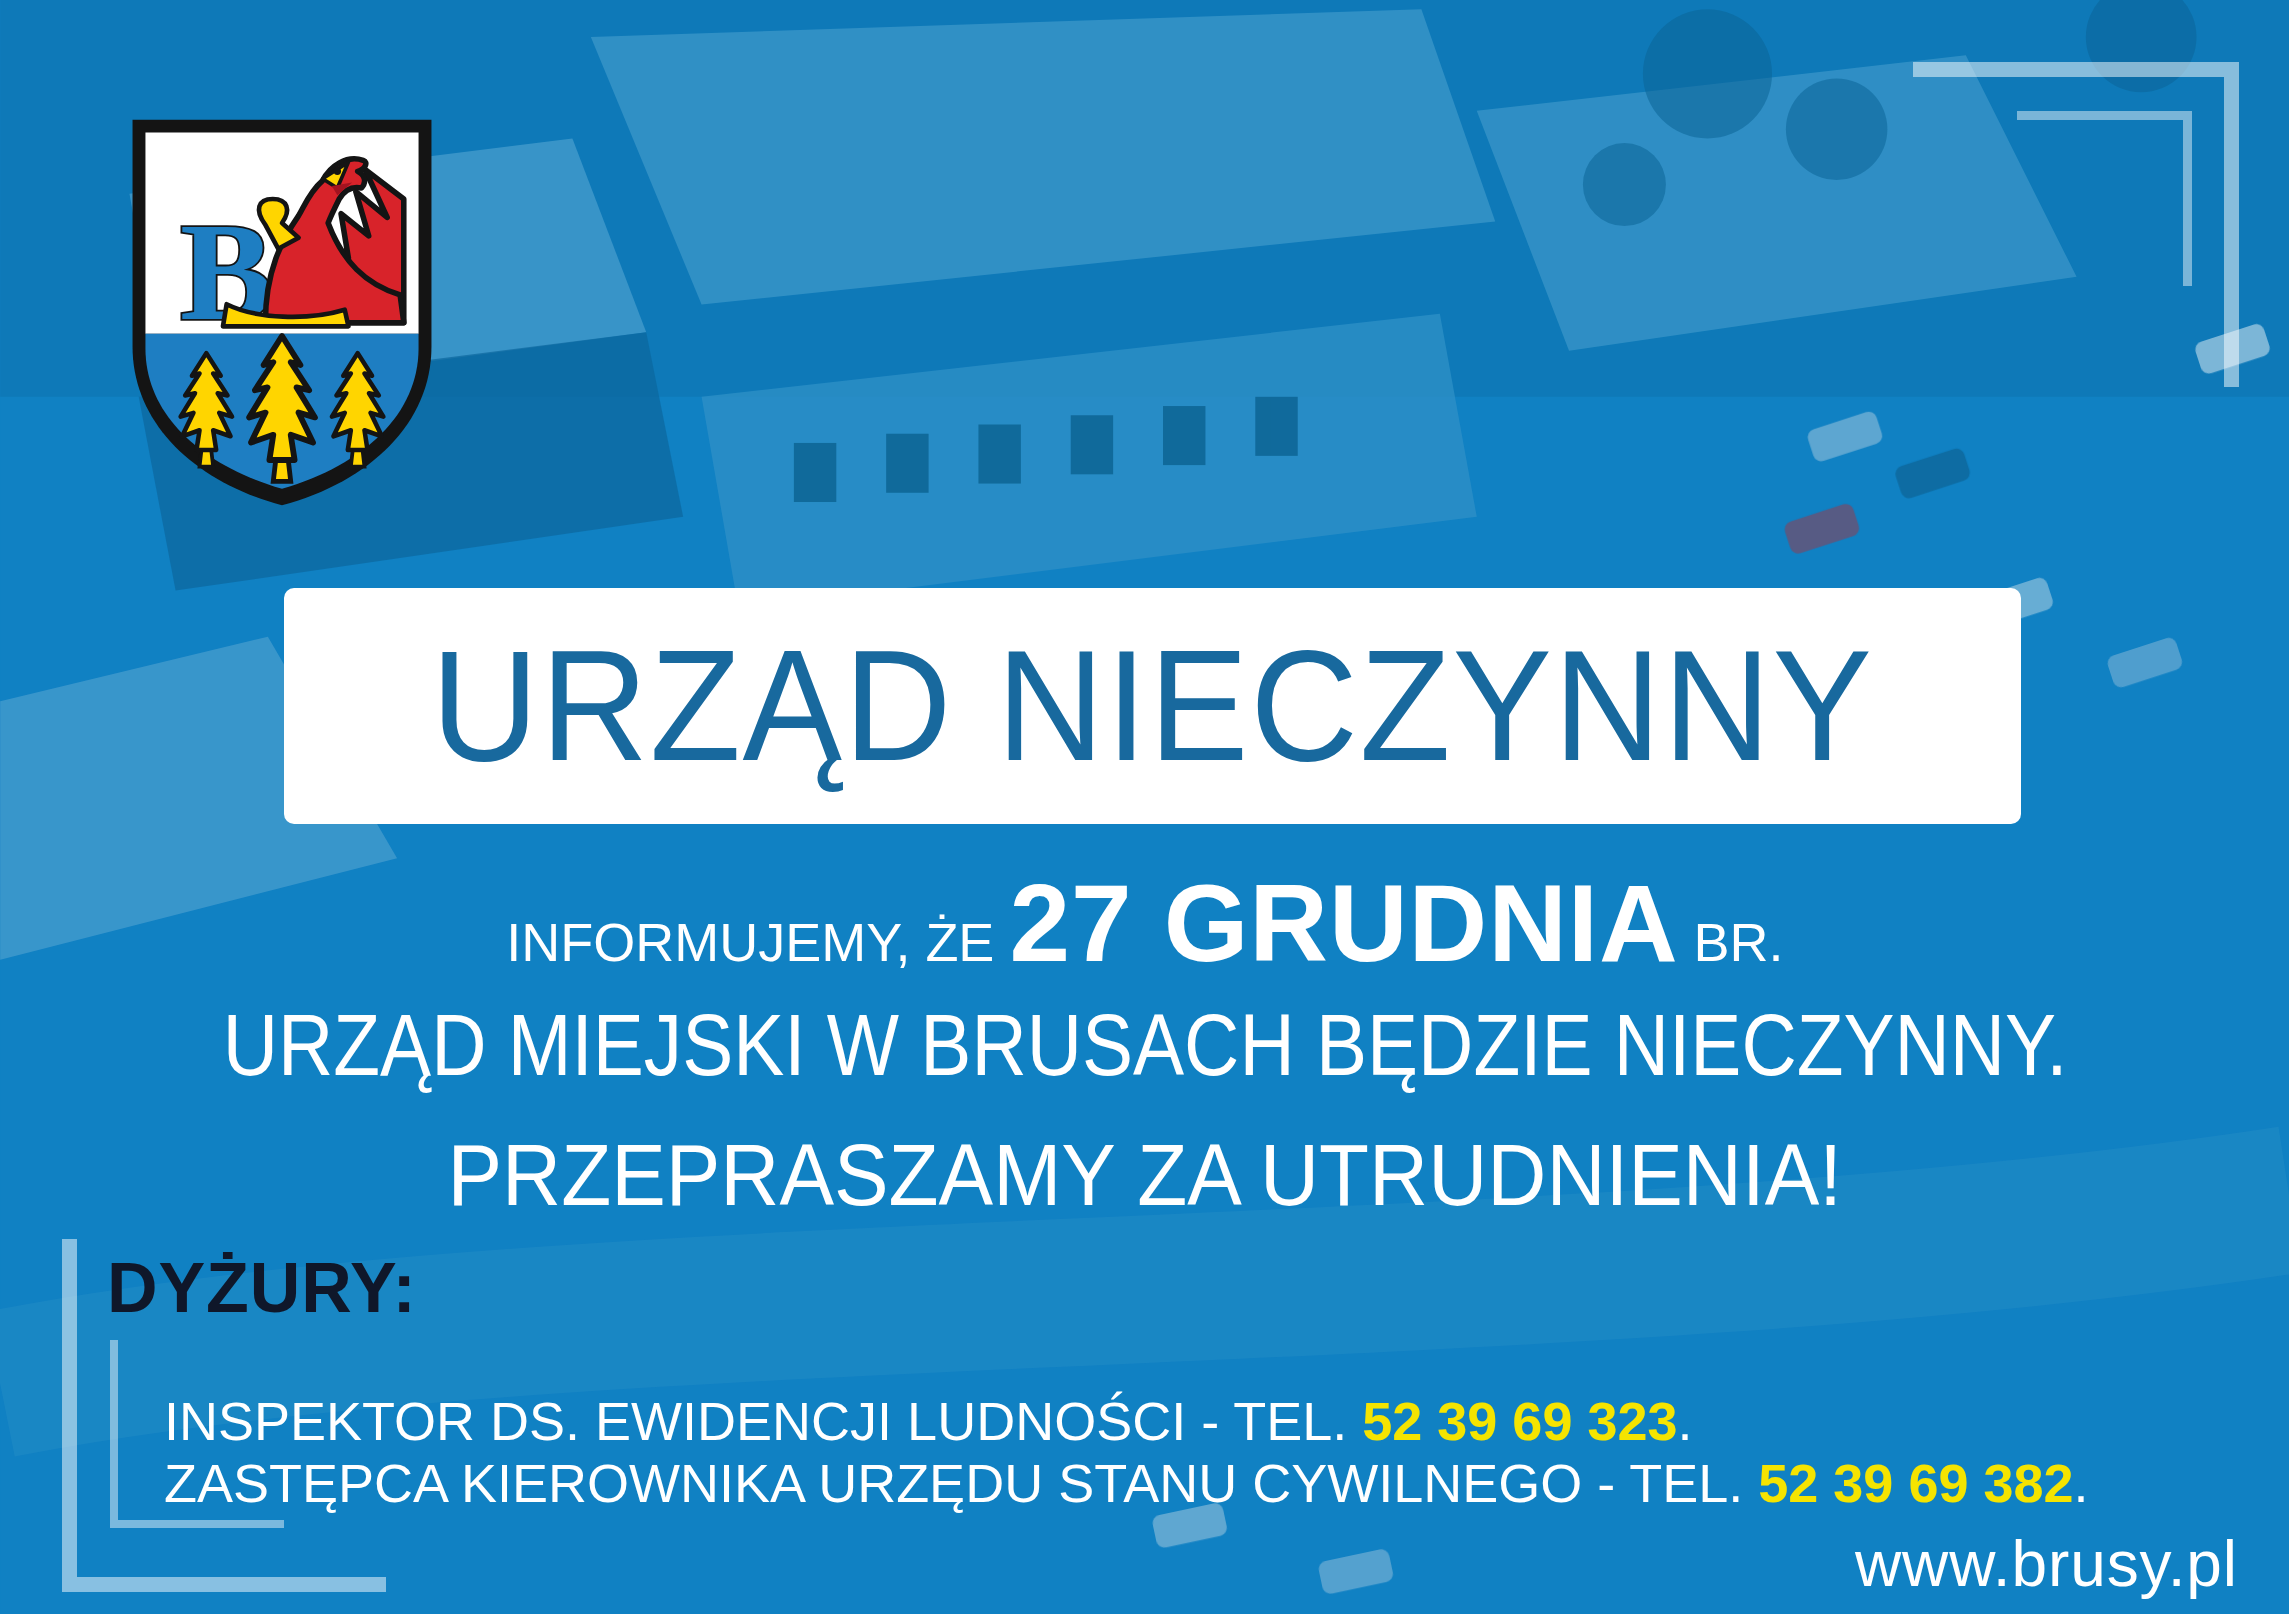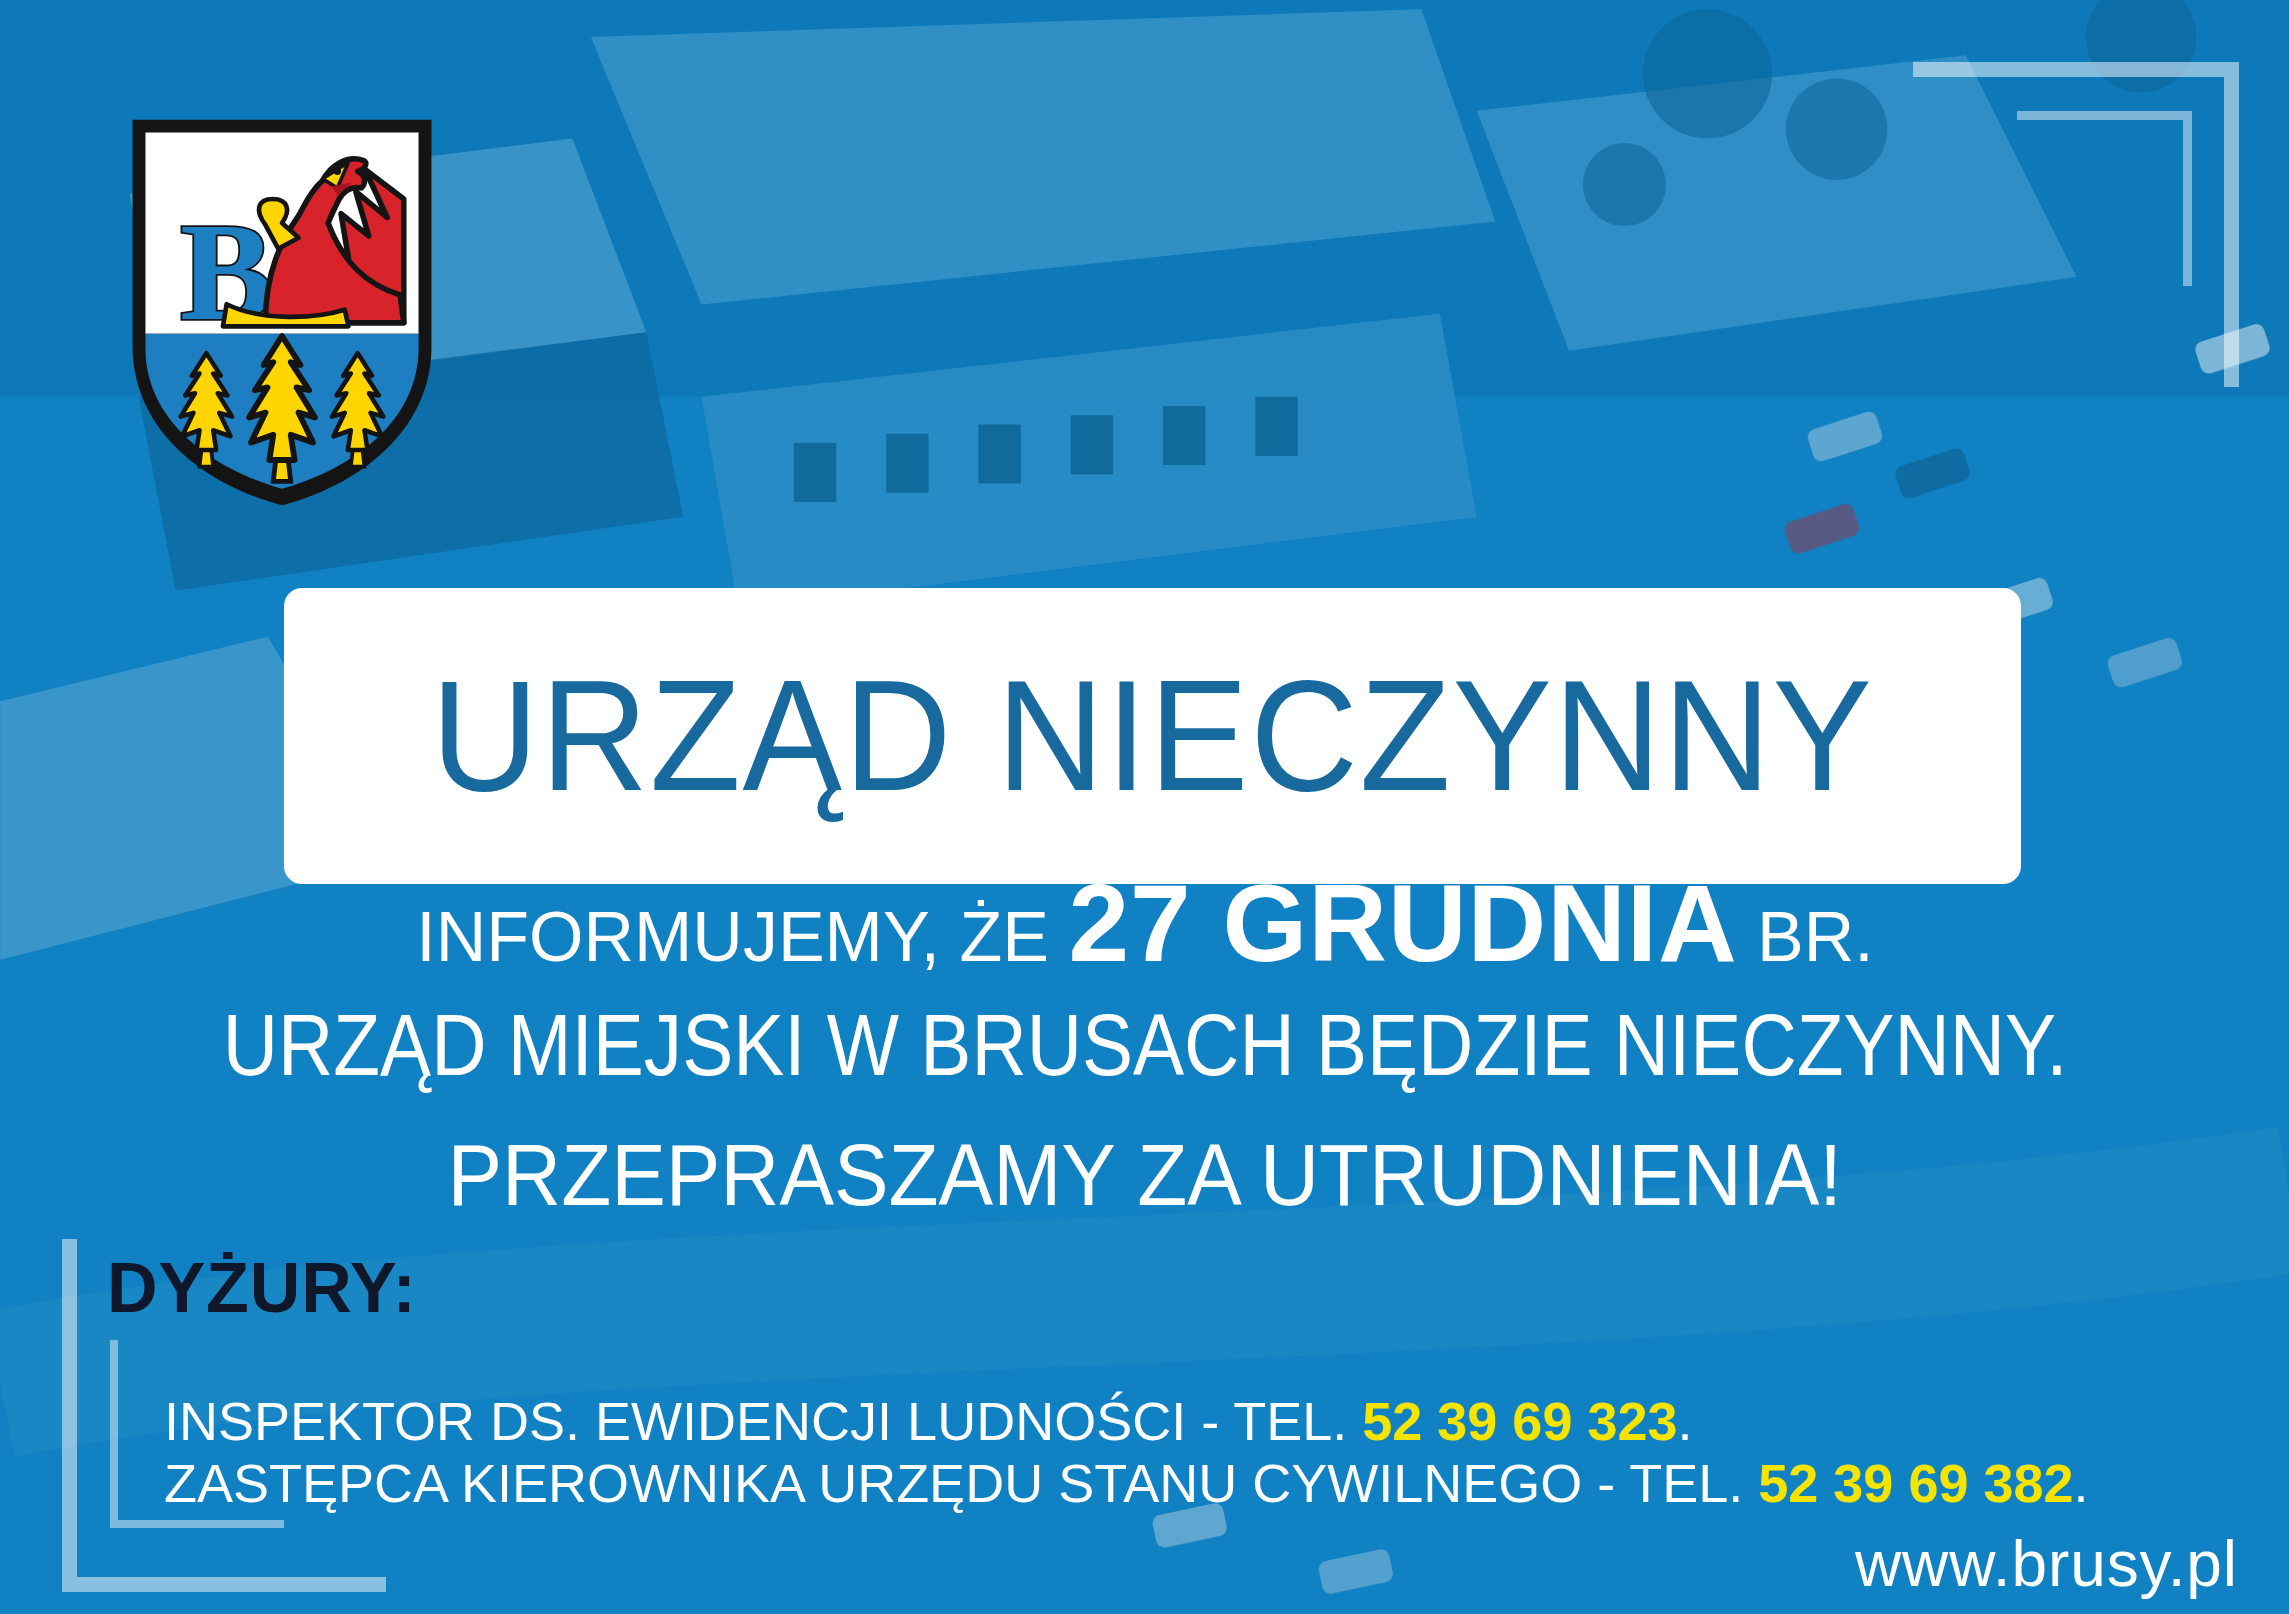--- a/index.html
+++ b/index.html
@@ -16,31 +16,31 @@
   .br-tr-inner{left:2017px;top:111px;width:166px;height:166px;
     border-top:9.2px solid rgba(255,255,255,.45);border-right:9.2px solid rgba(255,255,255,.45);}
   .br-bl-outer{left:62px;top:1239px;width:309px;height:338px;
     border-left:15.7px solid rgba(255,255,255,.5);border-bottom:15.7px solid rgba(255,255,255,.5);}
   .br-bl-inner{left:110px;top:1340px;width:166px;height:180px;
     border-left:8.3px solid rgba(255,255,255,.45);border-bottom:8.3px solid rgba(255,255,255,.45);}
   
   .crest{position:absolute;left:127px;top:114px;width:310px;height:397px;z-index:3;}
   
   .banner{
-    position:absolute;left:284px;top:588px;width:1737px;height:296px;z-index:4;
-    background:#ffffff;border-radius:18px;
+    position:absolute;left:284px;top:588px;width:1737px;height:236px;z-index:4;
+    background:#ffffff;border-radius:10px;
     display:flex;align-items:center;justify-content:center;
   }
   .banner-title{
     color:#18699e;font-size:157px;font-weight:400;letter-spacing:1.8px;white-space:nowrap;
     display:inline-block;transform:scaleX(.95);
   }
   .msg{position:absolute;left:0;width:100%;text-align:center;z-index:4;color:#ffffff;white-space:nowrap;}
   .msg-1{top:863px;line-height:120px;}
-  .msg-1 .t{font-size:70px;}
+  .msg-1 .t{font-size:54px;}
   .msg-1 .hl{font-size:109px;font-weight:700;color:#ffffff;letter-spacing:0.9px;}
   .msg-2{top:989px;line-height:111px;}
   .msg-2 .inner{display:inline-block;font-size:87px;transform:scaleX(.88);}
   .msg-3{top:1122px;line-height:106px;}
   .msg-3 .inner{display:inline-block;font-size:88px;transform:scaleX(.93);}
   .duty-heading{
     position:absolute;left:107px;top:1248px;z-index:4;
     color:#0f172a;font-size:70px;font-weight:700;letter-spacing:0.9px;
   }
   .duty-list{position:absolute;left:164px;top:1390px;z-index:4;color:#ffffff;}

